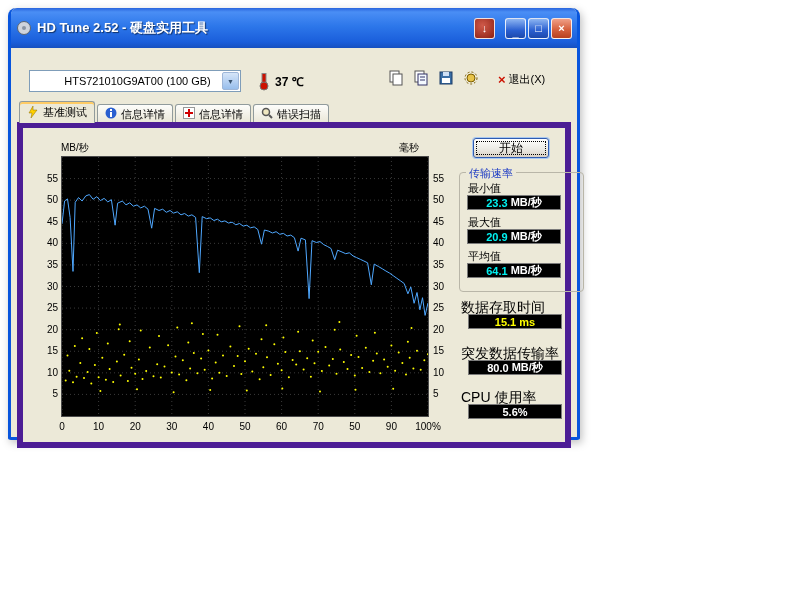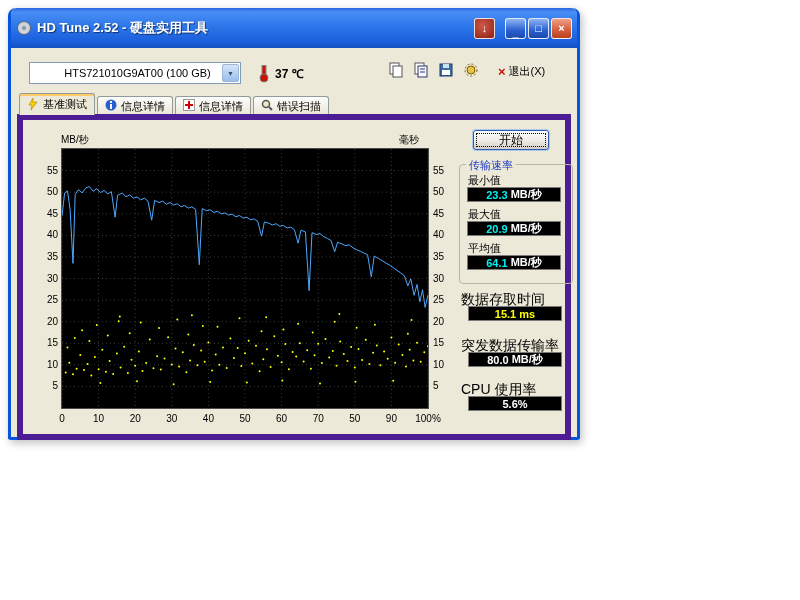--- a/index.html
+++ b/index.html
@@ -12,21 +12,21 @@
 
   
   .window {
     position:absolute; left:8px; top:8px; width:572px; height:432px;
     border:3px solid #0855DD; border-top:none;
     border-radius:8px 8px 3px 3px;
     background:#ECE9D8;
     box-shadow:2px 3px 8px rgba(0,0,0,.25);
   }
   .titlebar {
-    height:40px; margin:-0px -0px 0 -0px;
+    height:40px; margin:-0px -0px 8px -0px;
     border-radius:6px 6px 0 0;
     background:linear-gradient(180deg,#2964dd 0%, #4a8ef5 10%, #2d77ea 45%, #1a5edb 85%, #1650c0 100%);
     display:flex; align-items:center; padding:12px 5px;
     color:#fff; font-weight:bold; font-size:13px;
     text-shadow:1px 1px 1px rgba(0,0,0,.55);
   }
   .title-text { margin-left:5px; flex:1; white-space:nowrap; overflow:hidden; }
   .tb-buttons { display:flex; align-items:center; gap:2px; }
   .tbtn {
     width:21px; height:21px; border-radius:3px;
@@ -114,21 +114,21 @@
   
   .start-btn {
     position:absolute; left:450px; top:10px; width:76px; height:20px;
     border:1px solid #2F5BB0; border-radius:3px;
     background:linear-gradient(180deg,#FFFFFF,#ECEBE5 55%,#D8D0C4);
     font-size:12px; color:#000;
     outline:1px dotted #000; outline-offset:-4px;
     box-shadow:0 0 0 1px #A8C8F0;
   }
   .groupbox {
-    position:absolute; left:436px; top:44px; width:114px; height:120px;
+    position:absolute; left:436px; top:44px; width:125px; height:120px;
     border:1px solid #B9B6A8; border-radius:4px;
   }
   .group-title {
     position:absolute; top:-7px; left:6px; padding:0 3px;
     background:#ECE9D8; font-size:11px; color:#1C3BC4;
   }
   .g-label { position:absolute; left:8px; font-size:11px; color:#000; }
   .g-label.r1 { top:8px; } .g-label.r2 { top:42px; } .g-label.r3 { top:76px; }
   .valbox {
     position:absolute; background:#000; border:1px solid #7a7a7a;

